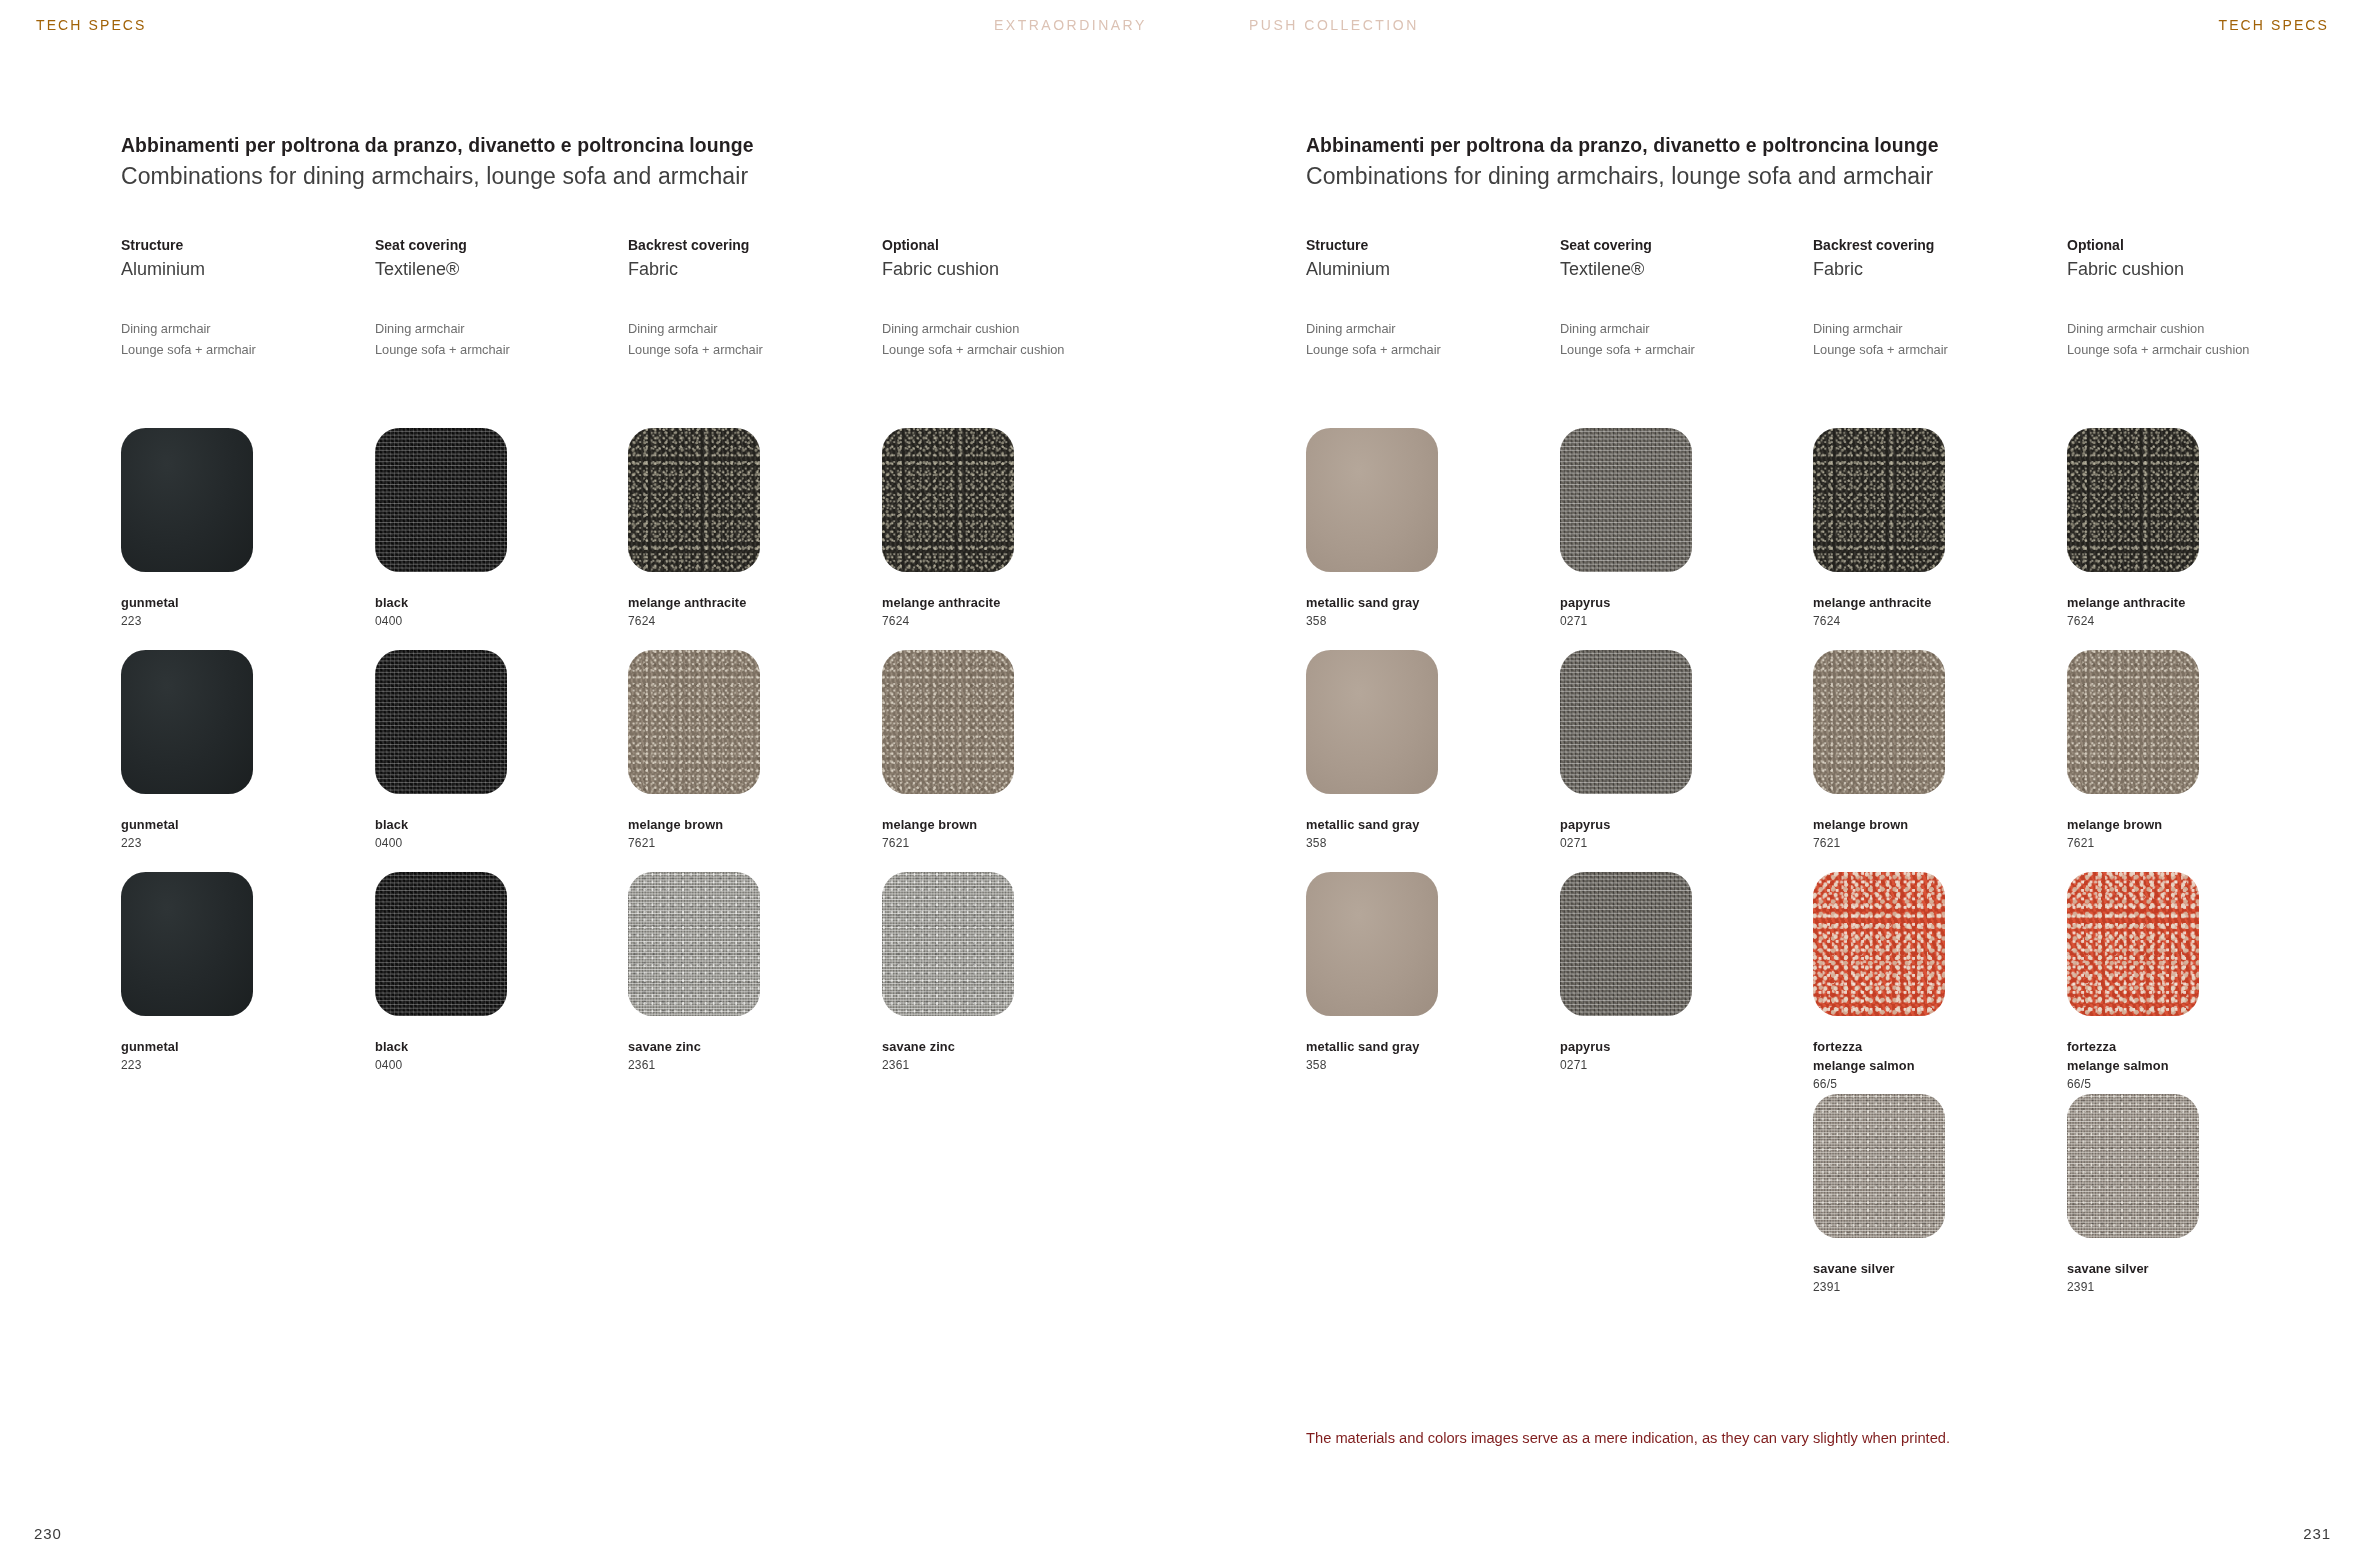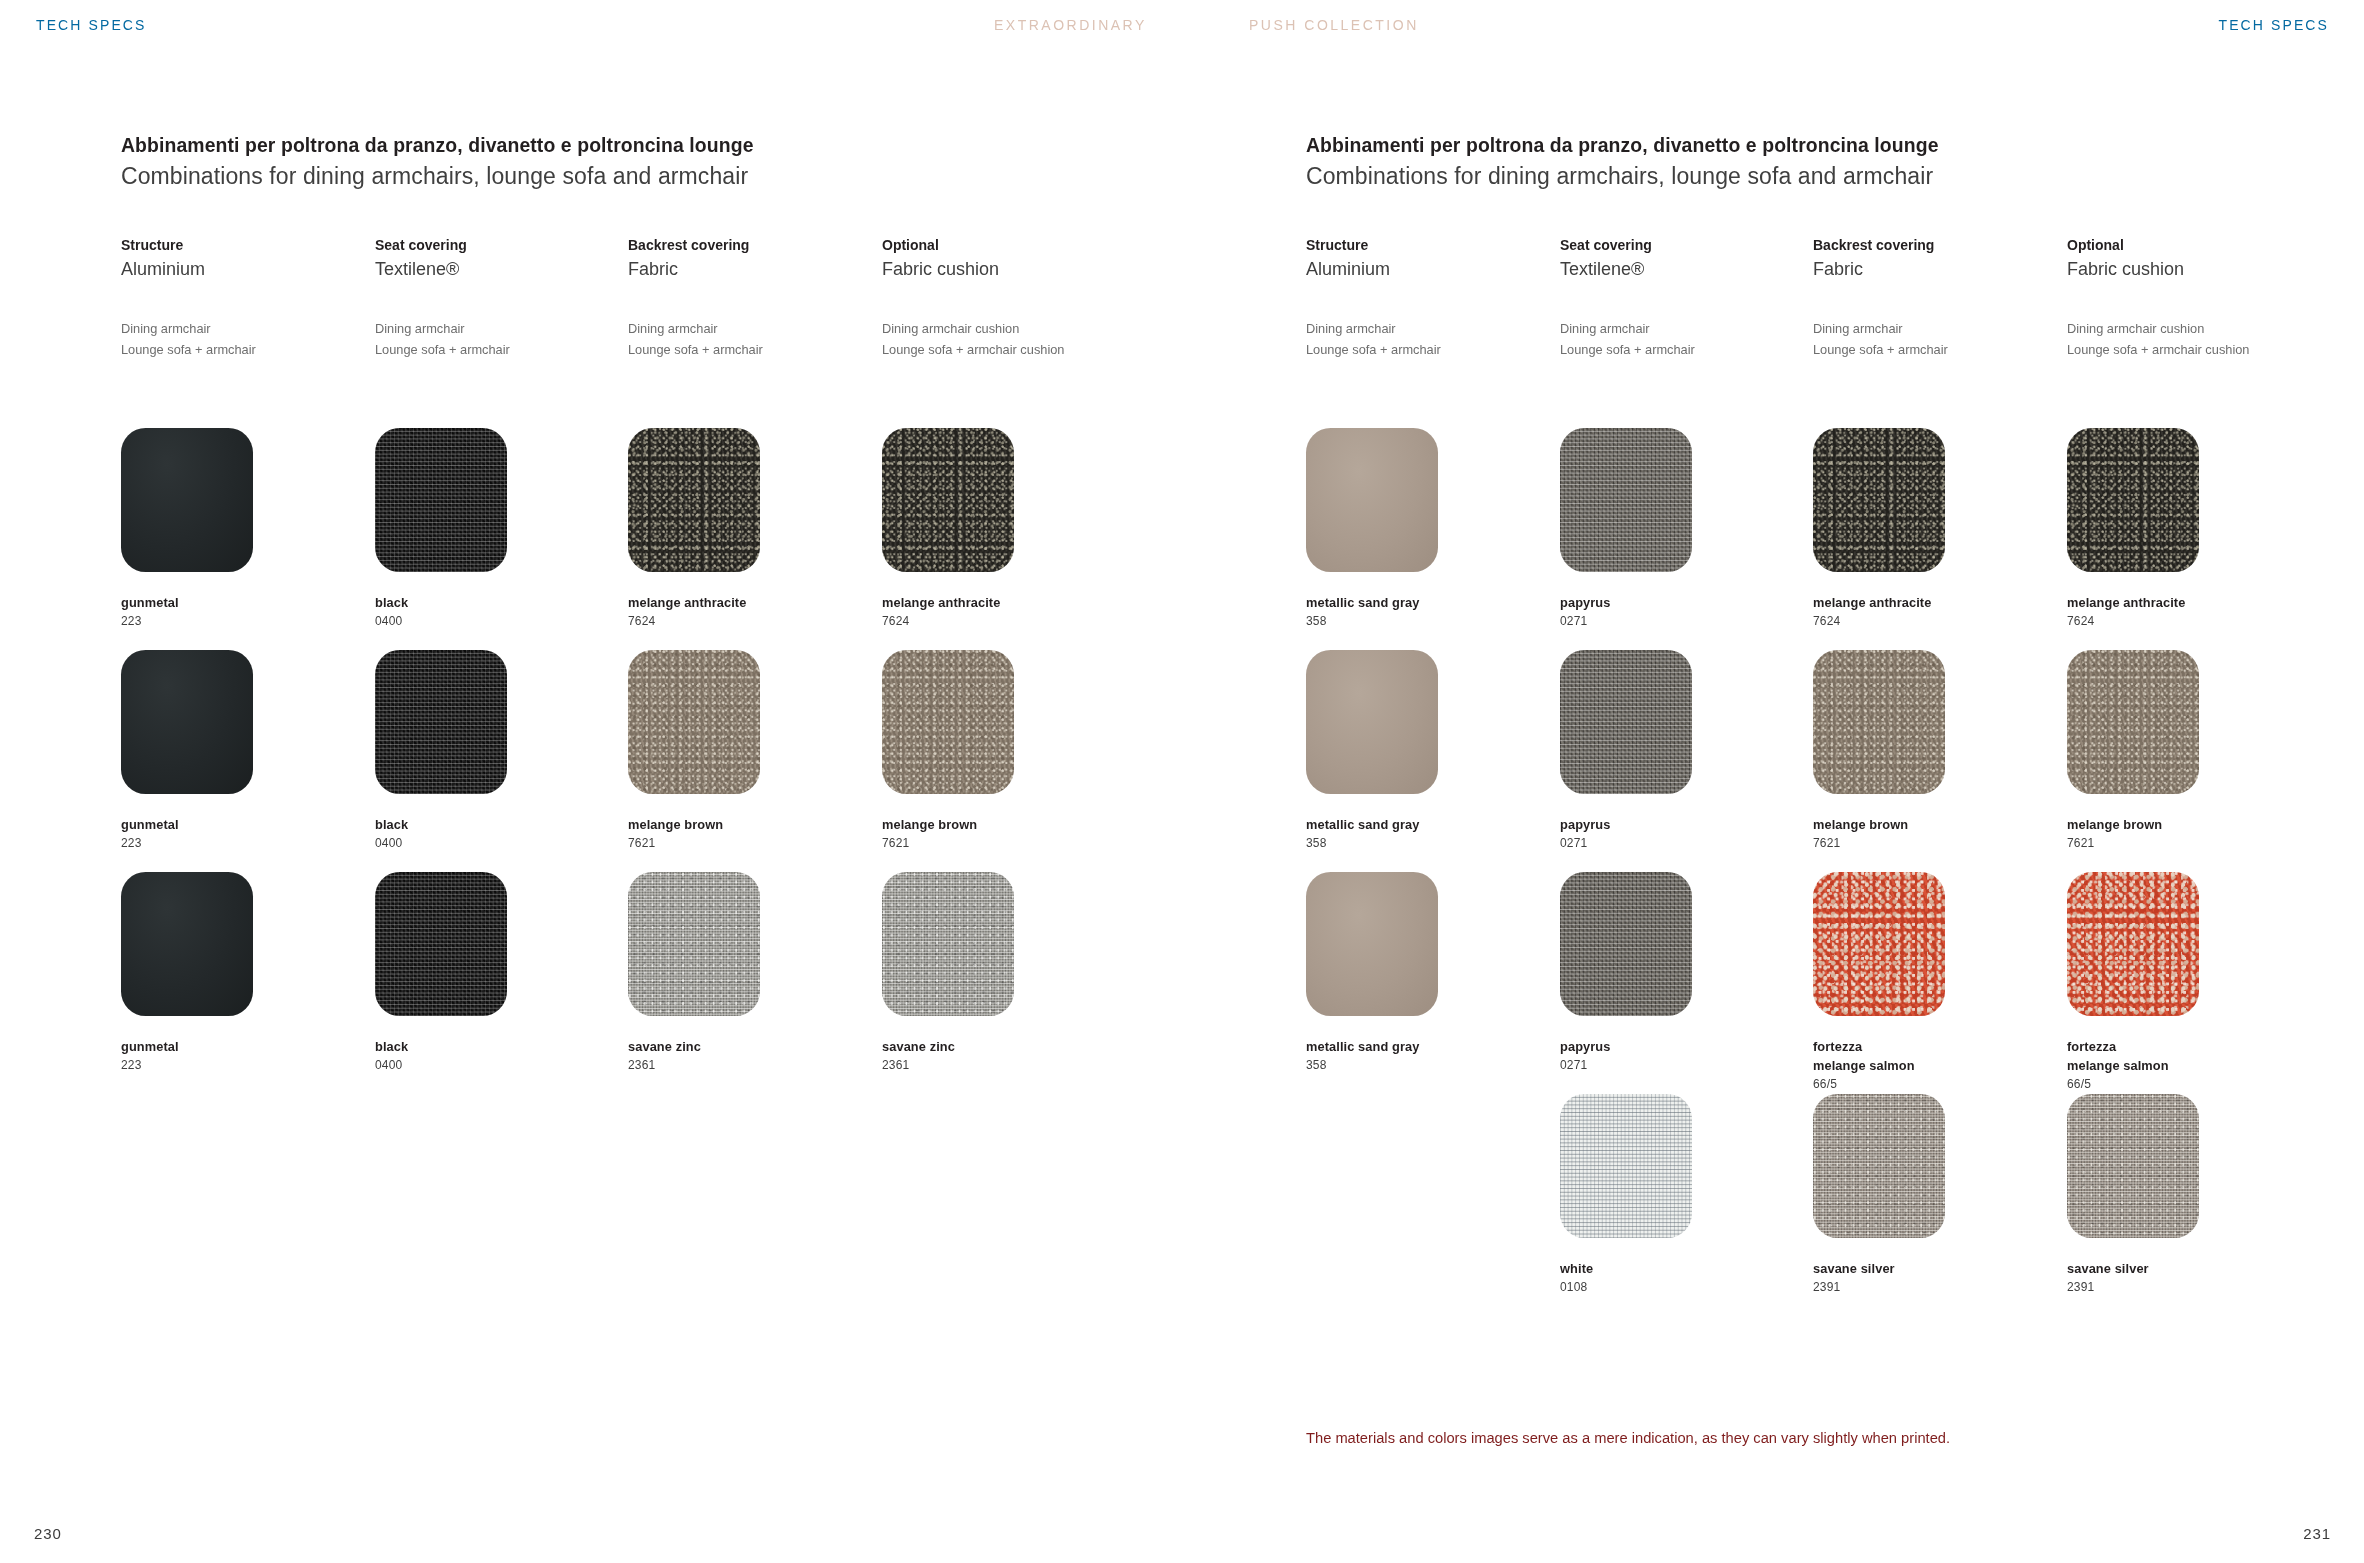--- a/index.html
+++ b/index.html
@@ -10,21 +10,21 @@
     color:#231f20;
     overflow:hidden;
     position:relative;
   }
   .page{position:absolute;top:0;left:0;width:2365px;height:1563px;}
 
   
   .runhead{
     position:absolute;top:17px;
     font-size:14px;letter-spacing:2.1px;
-    color:#0369a1;font-weight:400;
+    color:#a16207;font-weight:400;
     white-space:nowrap;
   }
   .runhead.left{left:36px;}
   .runhead.right{right:36px;}
   .runhead.brand{
     color:#dcc2b4;letter-spacing:2.5px;
   }
   .runhead.brand.b1{left:994px;}
   .runhead.brand.b2{left:1249px;}
 
@@ -504,29 +504,20 @@
               <div class="cap">
                 <div class="n">
                   <div>fortezza</div>
                   <div>melange salmon</div>
                 </div>
                 <div class="c">66/5</div>
               </div>
             </div>
           </div>
           <div class="srow">
-            <div class="cell" style="left: 254px;">
-              <div class="sw m-mesh-white"></div>
-              <div class="cap">
-                <div class="n">
-                  <div>white</div>
-                </div>
-                <div class="c">0108</div>
-              </div>
-            </div>
             <div class="cell" style="left: 507px;">
               <div class="sw m-silver"></div>
               <div class="cap">
                 <div class="n">
                   <div>savane silver</div>
                 </div>
                 <div class="c">2391</div>
               </div>
             </div>
             <div class="cell" style="left: 761px;">

